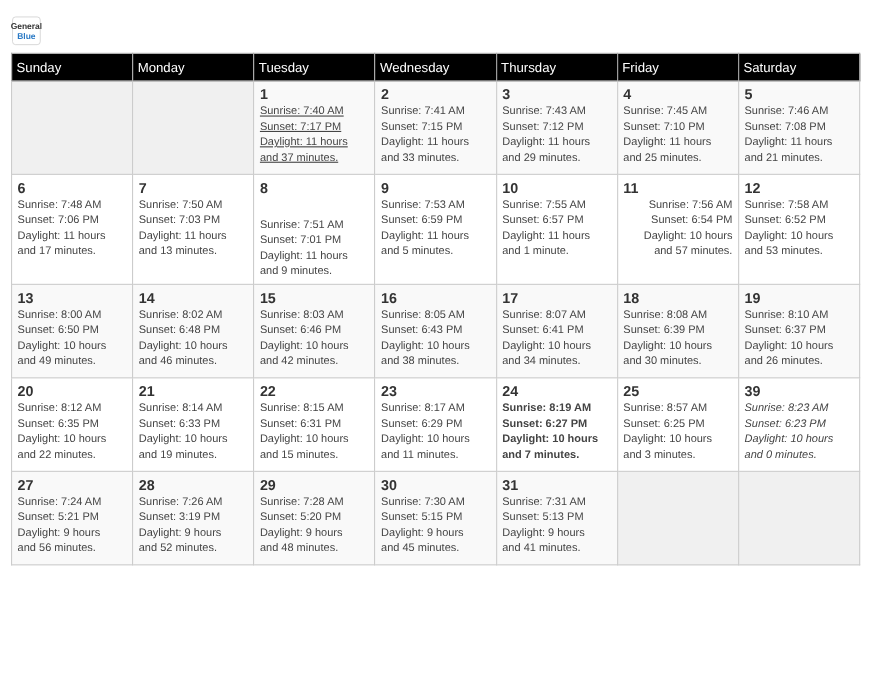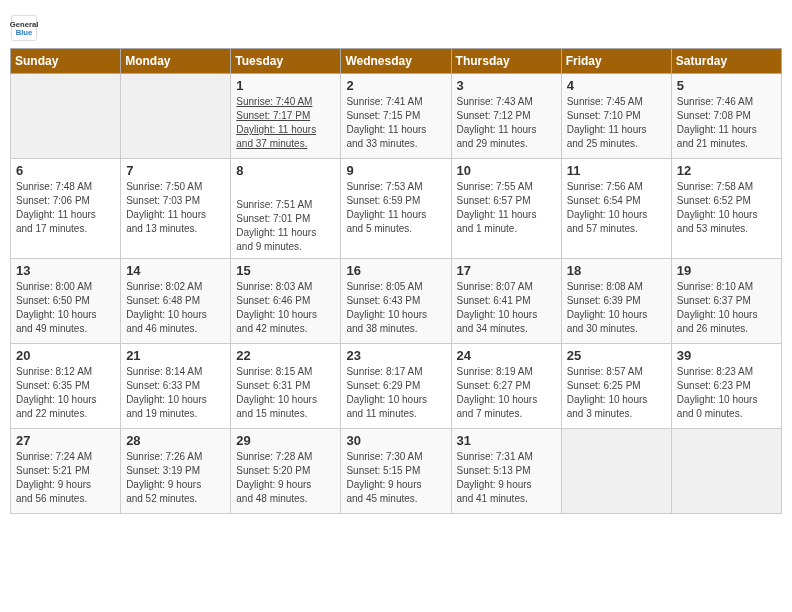--- a/index.html
+++ b/index.html
@@ -38,24 +38,24 @@
     .location {
       font-size: 16px;
       color: #555;
     }
     table {
       width: 100%;
       border-collapse: collapse;
       table-layout: fixed;
     }
     thead tr th {
-      background-color: #a16207;
+      background-color: #000000;
       color: #fff;
       font-size: 12px;
-      font-weight: bold;
+      font-weight: normal;
       padding: 5px 4px;
       text-align: left;
       border: 1px solid #aaa;
     }
     tbody tr td {
       border: 1px solid #ccc;
       vertical-align: top;
       padding: 4px 5px;
       height: 85px;
       font-size: 10.5px;
@@ -181,21 +181,21 @@
         </td>
         <td>
           <span class="day-num">10</span>
           <div class="day-info" style="white-space: pre-line;">Sunrise: 7:55 AM
 Sunset: 6:57 PM
 Daylight: 11 hours
 and 1 minute.</div>
         </td>
         <td>
           <span class="day-num">11</span>
-          <div class="day-info" style="white-space: pre-line;">Sunrise: 7:56 AM
+          <div class="day-info" style="white-space: pre-line; text-align: right;">Sunrise: 7:56 AM
 Sunset: 6:54 PM
 Daylight: 10 hours
 and 57 minutes.</div>
         </td>
         <td>
           <span class="day-num">12</span>
           <div class="day-info" style="white-space: pre-line;">Sunrise: 7:58 AM
 Sunset: 6:52 PM
 Daylight: 10 hours
 and 53 minutes.</div>
@@ -276,35 +276,35 @@
         </td>
         <td>
           <span class="day-num">23</span>
           <div class="day-info" style="white-space: pre-line;">Sunrise: 8:17 AM
 Sunset: 6:29 PM
 Daylight: 10 hours
 and 11 minutes.</div>
         </td>
         <td>
           <span class="day-num">24</span>
-          <div class="day-info" style="white-space: pre-line;">Sunrise: 8:19 AM
+          <div class="day-info" style="white-space: pre-line; font-weight: bold;">Sunrise: 8:19 AM
 Sunset: 6:27 PM
 Daylight: 10 hours
 and 7 minutes.</div>
         </td>
         <td>
           <span class="day-num">25</span>
           <div class="day-info" style="white-space: pre-line;">Sunrise: 8:57 AM
 Sunset: 6:25 PM
 Daylight: 10 hours
 and 3 minutes.</div>
         </td>
         <td>
           <span class="day-num">39</span>
-          <div class="day-info" style="white-space: pre-line;">Sunrise: 8:23 AM
+          <div class="day-info" style="white-space: pre-line; font-style: italic;">Sunrise: 8:23 AM
 Sunset: 6:23 PM
 Daylight: 10 hours
 and 0 minutes.</div>
         </td>
       </tr>
       <tr>
         <td>
           <span class="day-num">27</span>
           <div class="day-info" style="white-space: pre-line;">Sunrise: 7:24 AM
 Sunset: 5:21 PM

